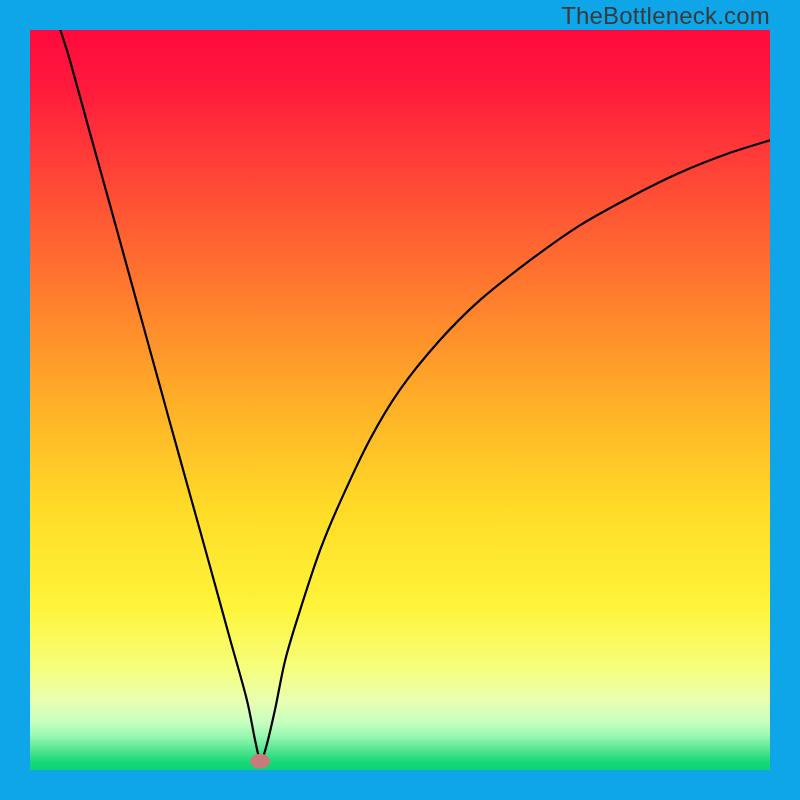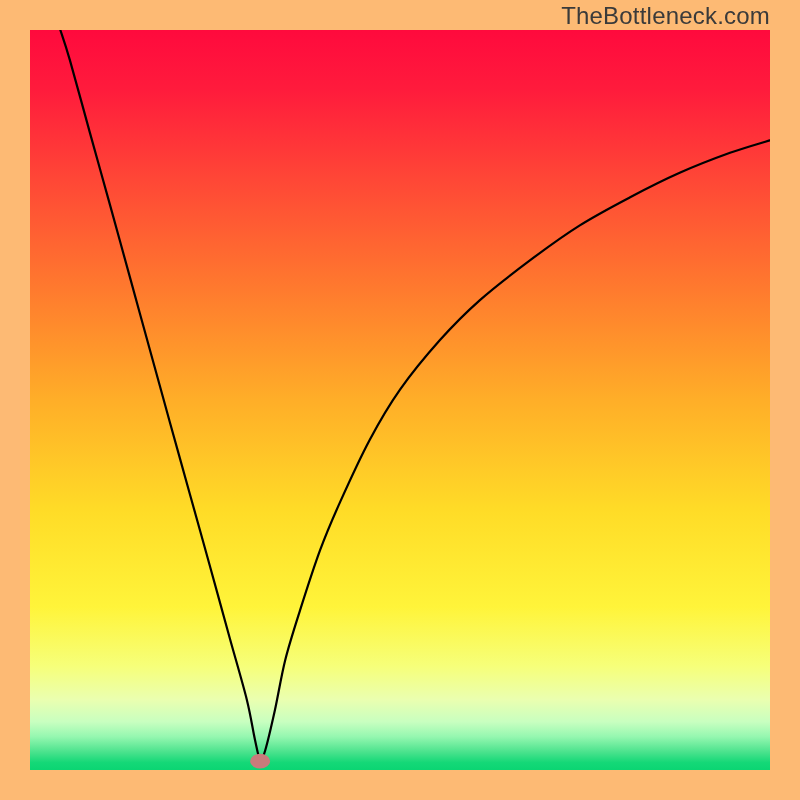--- a/index.html
+++ b/index.html
@@ -9,21 +9,21 @@
     height: 800px;
     background: #000000;
     overflow: hidden;
   }
   .frame {
     position: absolute;
     top: 0;
     left: 0;
     width: 800px;
     height: 800px;
-    background: #fdba74;
+    background: #0ea5e9;
   }
   .watermark {
     position: absolute;
     top: 2px;
     right: 30px;
     color: #3a3a3a;
     font-family: Arial, Helvetica, sans-serif;
     font-size: 24px;
     font-weight: 500;
     letter-spacing: 0.2px;

